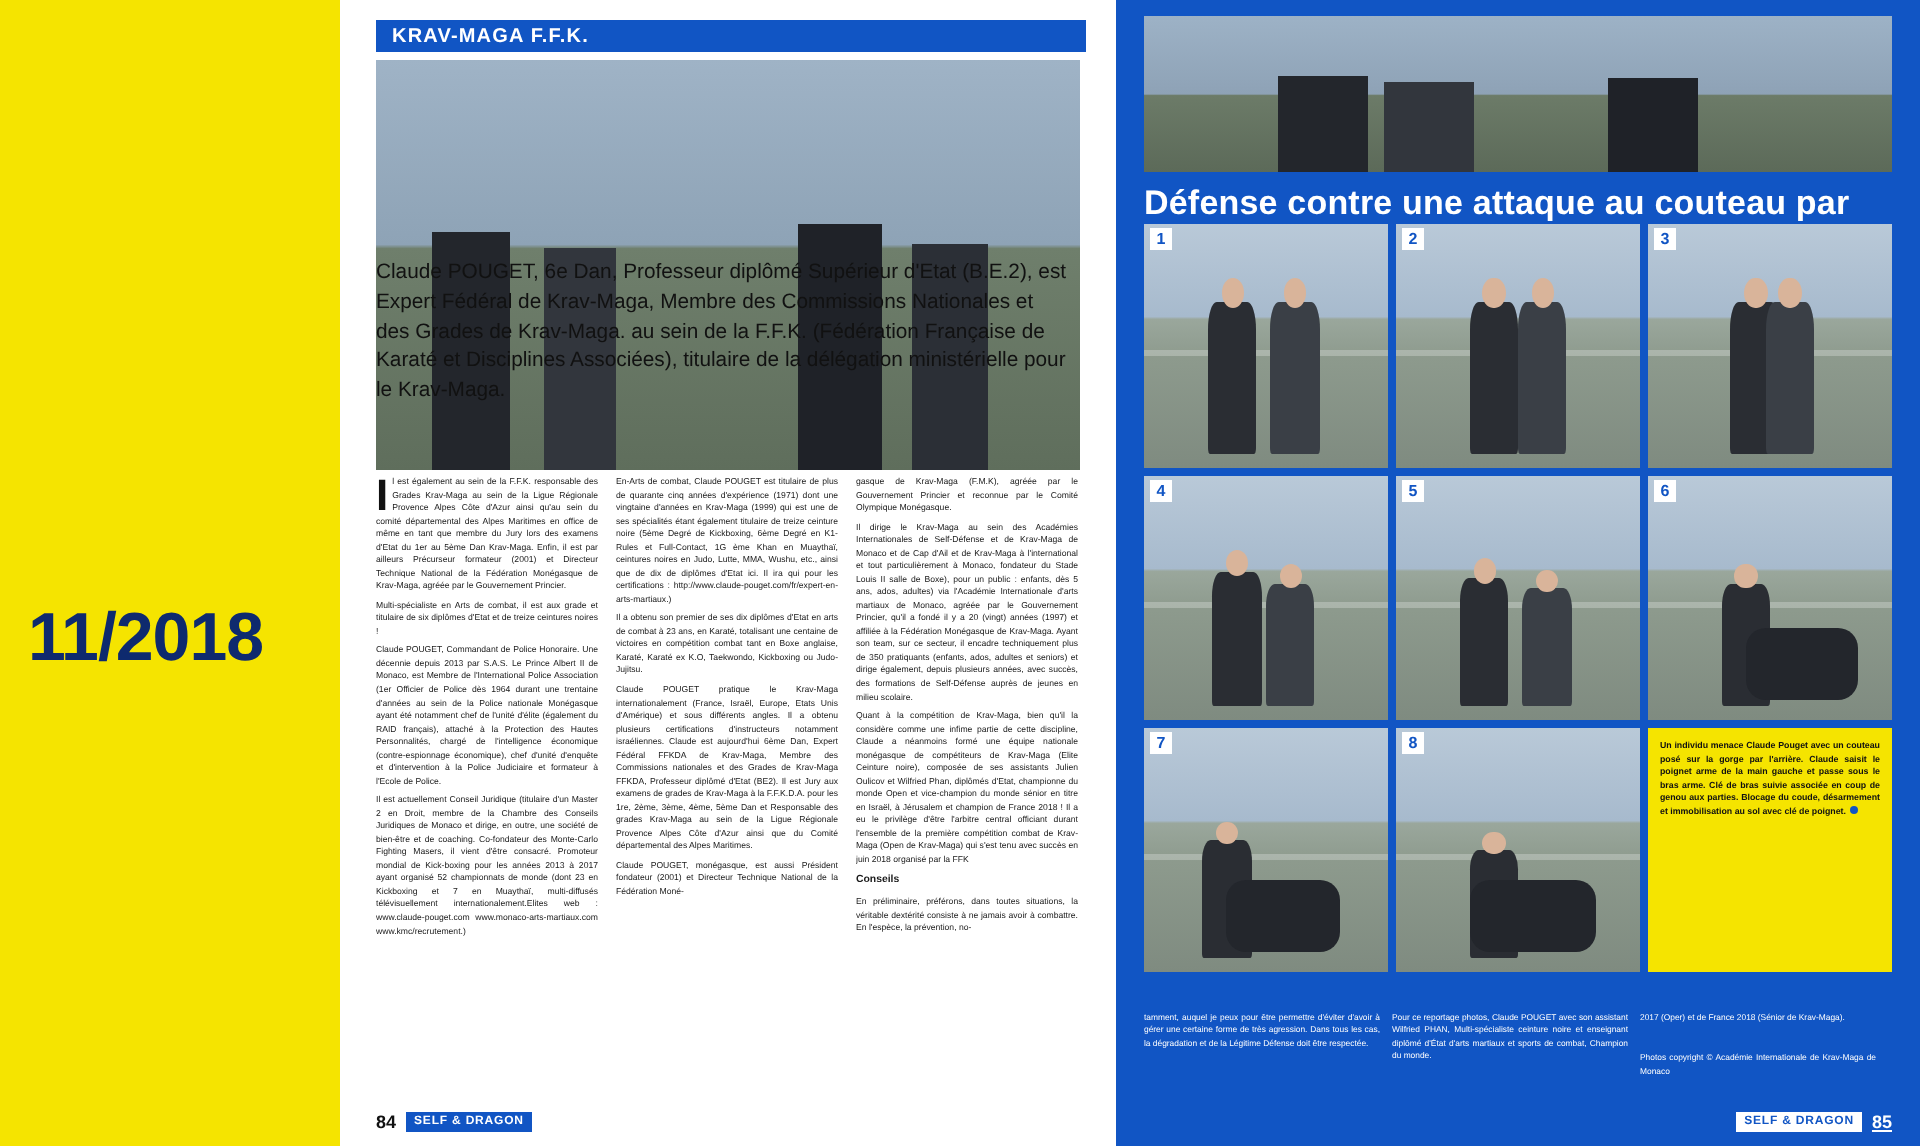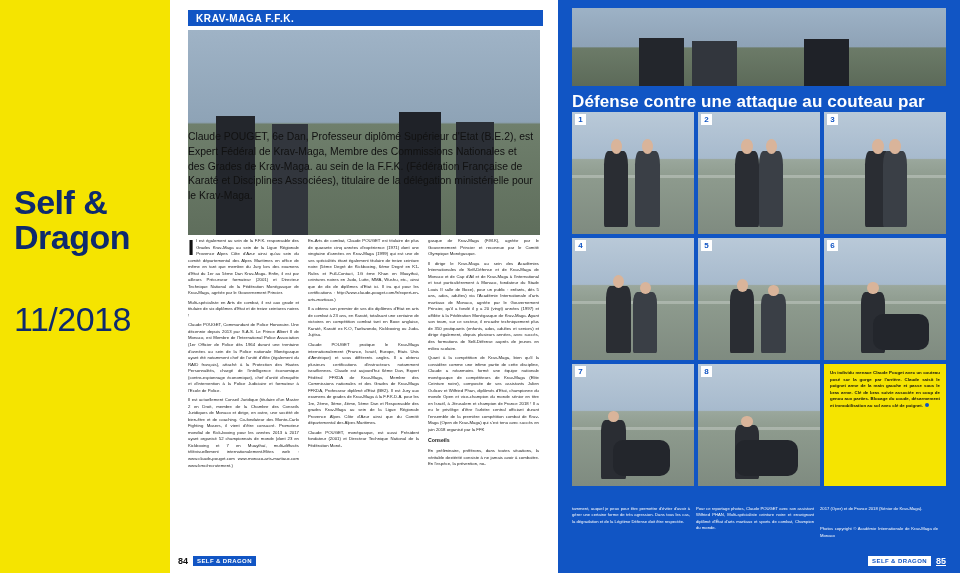--- a/index.html
+++ b/index.html
@@ -36,21 +36,21 @@
     font-weight: bold;
     font-size: 34px;
     line-height: 1.02;
     letter-spacing: -0.5px;
   }
   .brand-date {
     position: absolute;
     left: 14px;
     top: 300px;
     color: #0e2a6e;
-    font-weight: normal;
+    font-weight: bold;
     font-size: 34px;
     letter-spacing: -0.5px;
   }
 
   
   .spread {
     position: absolute;
     left: 170px; top: 0;
     width: 790px; height: 573px;
     background: #ffffff;
@@ -135,21 +135,21 @@
     font-size: 22px;
     line-height: 17px;
     font-weight: bold;
     padding: 1px 2px 0 0;
     color: #111;
   }
 
   
   .foot-left {
     position: absolute;
-    left: 8px; bottom: 7px;
+    left: 18px; bottom: 7px;
     display: flex;
     align-items: flex-start;
     gap: 5px;
   }
   .folio {
     color: #111;
     font-weight: bold;
     font-size: 9px;
   }
   .foot-logo {
@@ -291,24 +291,20 @@
     bottom: 0;
     background: #23262c;
   }
 </style>
 </head>
 <body>
 
 <div class="page">
 
   <div class="brand-col">
-    <div class="brand-title">
-      <div>Self &amp;</div>
-      <div>Dragon</div>
-    </div>
     <div class="brand-date">11/2018</div>
   </div>
 
   <div class="spread">
 
     <div class="left-page">
 
       <div class="photo-band">
         <div class="pb-fig" style="left:8%;width:11%;height:58%;"></div>
         <div class="pb-fig" style="left:24%;width:10%;height:54%;background:#32363d;"></div>

